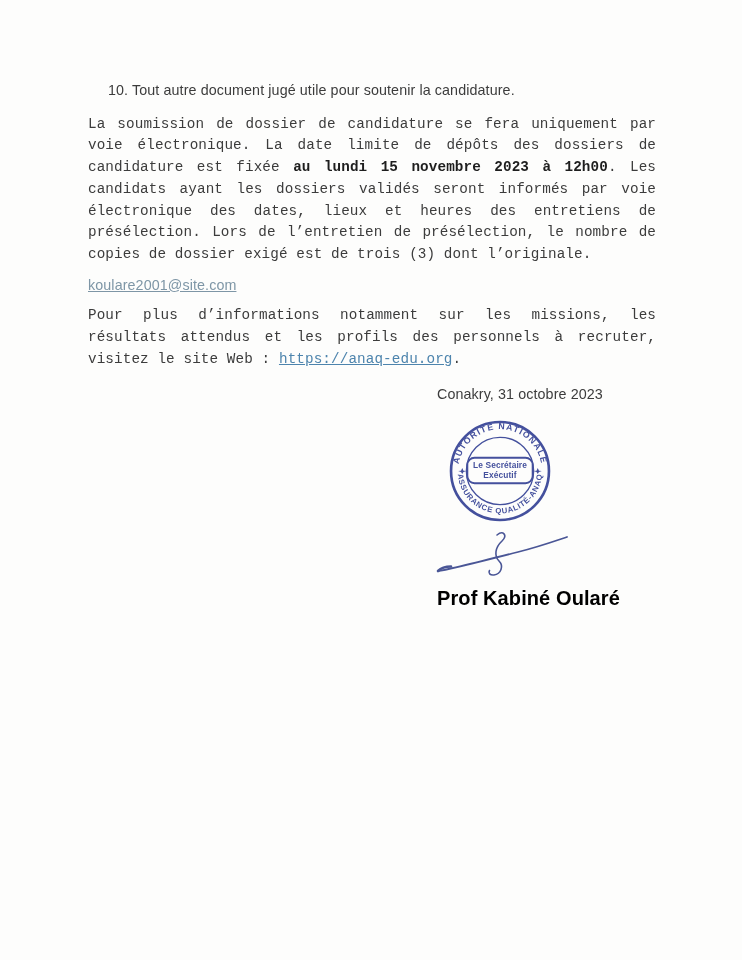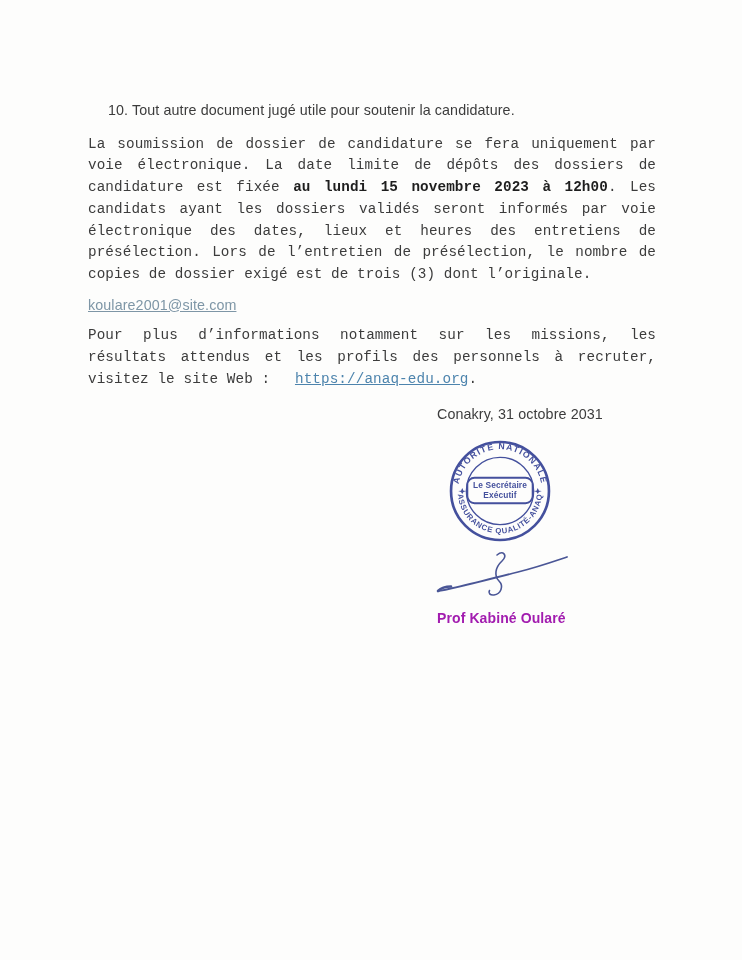--- a/index.html
+++ b/index.html
@@ -16,21 +16,21 @@
     width:742px;height:960px;
     margin:0 auto;
     background:#fdfdfc;
     font-family:"Liberation Sans", sans-serif;
     color:var(--body-text);
     overflow:hidden;
     box-sizing:border-box;
   }
   .content{
     position:absolute;
-    left:88px;top:100px;
+    left:88px;top:80px;
     width:568px;
   }
   .doc-text{
     font-size:14.3px;
     line-height:21.7px;
     letter-spacing:0.1px;
   }
   .list-item{
     margin:0 0 12px 20px;
   }
@@ -43,21 +43,20 @@
   b,.bold{font-weight:bold;color:var(--bold-text);}
   a.email-link{
     color:var(--email-link);
     text-decoration:underline;
     cursor:pointer;
   }
   a.web-link{
     color:var(--web-link);
     text-decoration:underline;
     cursor:pointer;
-    margin-left:16px;
   }
   .link-line{margin:0 0 9px 0;}
   .sig-block{
     margin-left:349px;
     margin-top:14px;
   }
   .place-date{margin:0 0 14px 0;}
   .sig-title{margin:0 0 8px 0;}
   .stamp-wrap{
     margin-left:12px;
@@ -81,42 +80,42 @@
     font-weight:bold;
   }
   .signature-wrap{
     margin:6px 0 8px -4px;
     width:140px;height:52px;
     color:var(--signature);
   }
   .signature-wrap svg{display:block;width:140px;height:52px;}
   .signer-name{
     font-weight:bold;
-    color:#a21caf;
-    font-size:14px;
+    color:#000000;
+    font-size:20px;
     margin:2px 0 4px 0;
   }
 </style>
 </head>
 <body>
 
 <div class="page">
   <div class="content doc-text">
 
     <div class="list-item">10.  Tout autre document jugé utile pour soutenir la candidature.</div>
 
     <p class="para"><span>La soumission de dossier de candidature se fera uniquement par voie électronique. La date limite de dépôts des dossiers de candidature est fixée </span><b>au lundi 15 novembre 2023 à 12h00</b><span>. Les candidats ayant les dossiers validés seront informés par voie électronique des dates, lieux et heures des entretiens de présélection. Lors de l’entretien de présélection, le nombre de copies de dossier exigé est de trois (3) dont l’originale.</span></p>
 
 
     <p class="link-line"><a class="email-link">koulare2001@site.com</a></p>
 
     <p class="para"><span>Pour plus d’informations notamment sur les missions, les résultats attendus et les profils des personnels à recruter, visitez le site Web : </span><a class="web-link">https://anaq-edu.org</a><span>.</span></p>
 
     <div class="sig-block">
-      <p class="place-date">Conakry, 31 octobre 2031</p>
+      <p class="place-date">Conakry, 31 octobre 2023</p>
 
 
       <div class="stamp-wrap">
         <svg viewBox="0 0 100 100">
           <defs>
             <path id="arcTop" d="M 9,50 A 41,41 0 0 1 91,50" fill="none"></path>
             <path id="arcBottom" d="M 8.5,50 A 41.5,41.5 0 0 0 91.5,50" fill="none"></path>
           </defs>
           <circle cx="50" cy="50" r="48" fill="none" stroke="currentColor" stroke-width="2.6"></circle>
           <circle cx="50" cy="50" r="33" fill="none" stroke="currentColor" stroke-width="1.3"></circle>

